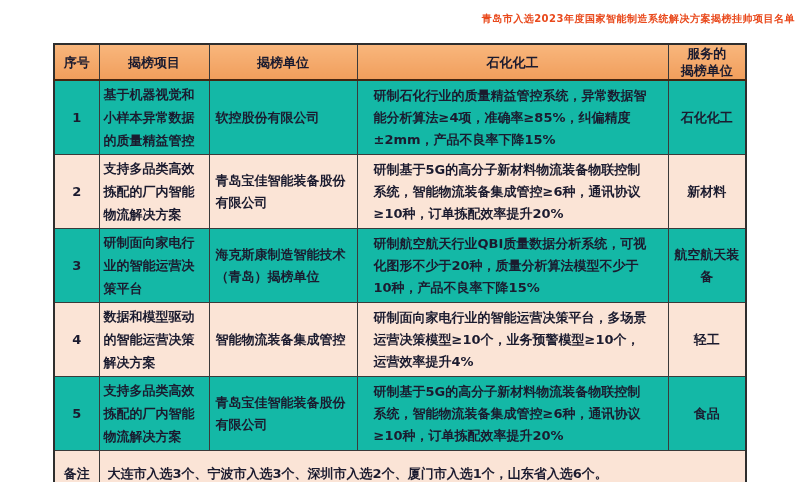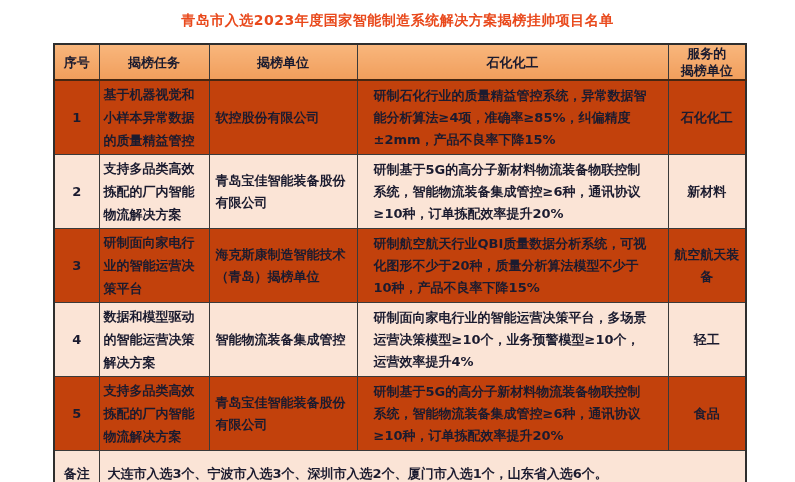--- a/index.html
+++ b/index.html
@@ -7,23 +7,23 @@
   body {
     width: 795px; height: 482px;
     font-family: "DejaVu Sans", sans-serif;
     position: relative;
     overflow: hidden;
   }
   .page-title {
     position: absolute;
     top: 12px; left: 0;
     width: 795px;
-    text-align: center;
+    text-align: right;
     color: #e9491c;
-    font-size: 14px;
+    font-size: 10px;
     font-weight: 700;
     letter-spacing: 0.5px;
   }
   table.roster {
     position: absolute;
     top: 43px; left: 53px;
     width: 692px;
     border-collapse: collapse;
     table-layout: fixed;
     border: 2px solid #2e2e2e;
@@ -42,21 +42,21 @@
     line-height: 22px;
   }
   thead th {
     background: linear-gradient(#f8b67c, #f19e5c);
     text-align: center;
     height: 36px;
     white-space: pre-line;
     line-height: 17px;
     border-bottom: 2px solid #462611;
   }
-  tr.row-yellow td { background: #c2410c; }
+  tr.row-yellow td { background: #14b8a6; }
   tr.row-pink td   { background: #fbe4d6; }
   td.cell-no  { text-align: center; }
   td.cell-proj { text-align: left; padding: 2px 4px; line-height: 23px; }
   td.cell-unit { text-align: left; padding: 8px 6px; }
   td.cell-task { text-align: left; padding: 2px 16px; }
   td.cell-ind  { text-align: center; padding: 2px 0; }
   tr.h69 { height: 69px; }
   tr.h70 { height: 70px; }
   tr.h64 { height: 64px; }
   tr.remarks { height: 48px; }
@@ -73,21 +73,21 @@
   <colgroup>
     <col class="c-no">
       <col class="c-proj">
       <col class="c-unit">
       <col class="c-task">
       <col class="c-ind">
   </colgroup>
   <thead>
     <tr>
       <th>序号</th>
-      <th>揭榜任务</th>
+      <th>揭榜项目</th>
       <th>揭榜单位</th>
       <th>石化化工</th>
       <th>服务的
 揭榜单位</th>
     </tr>
   </thead>
   <tbody>
     <tr class="row-yellow h69">
       <td class="cell-no">1</td>
       <td class="cell-proj">基于机器视觉和小样本异常数据的质量精益管控</td>

